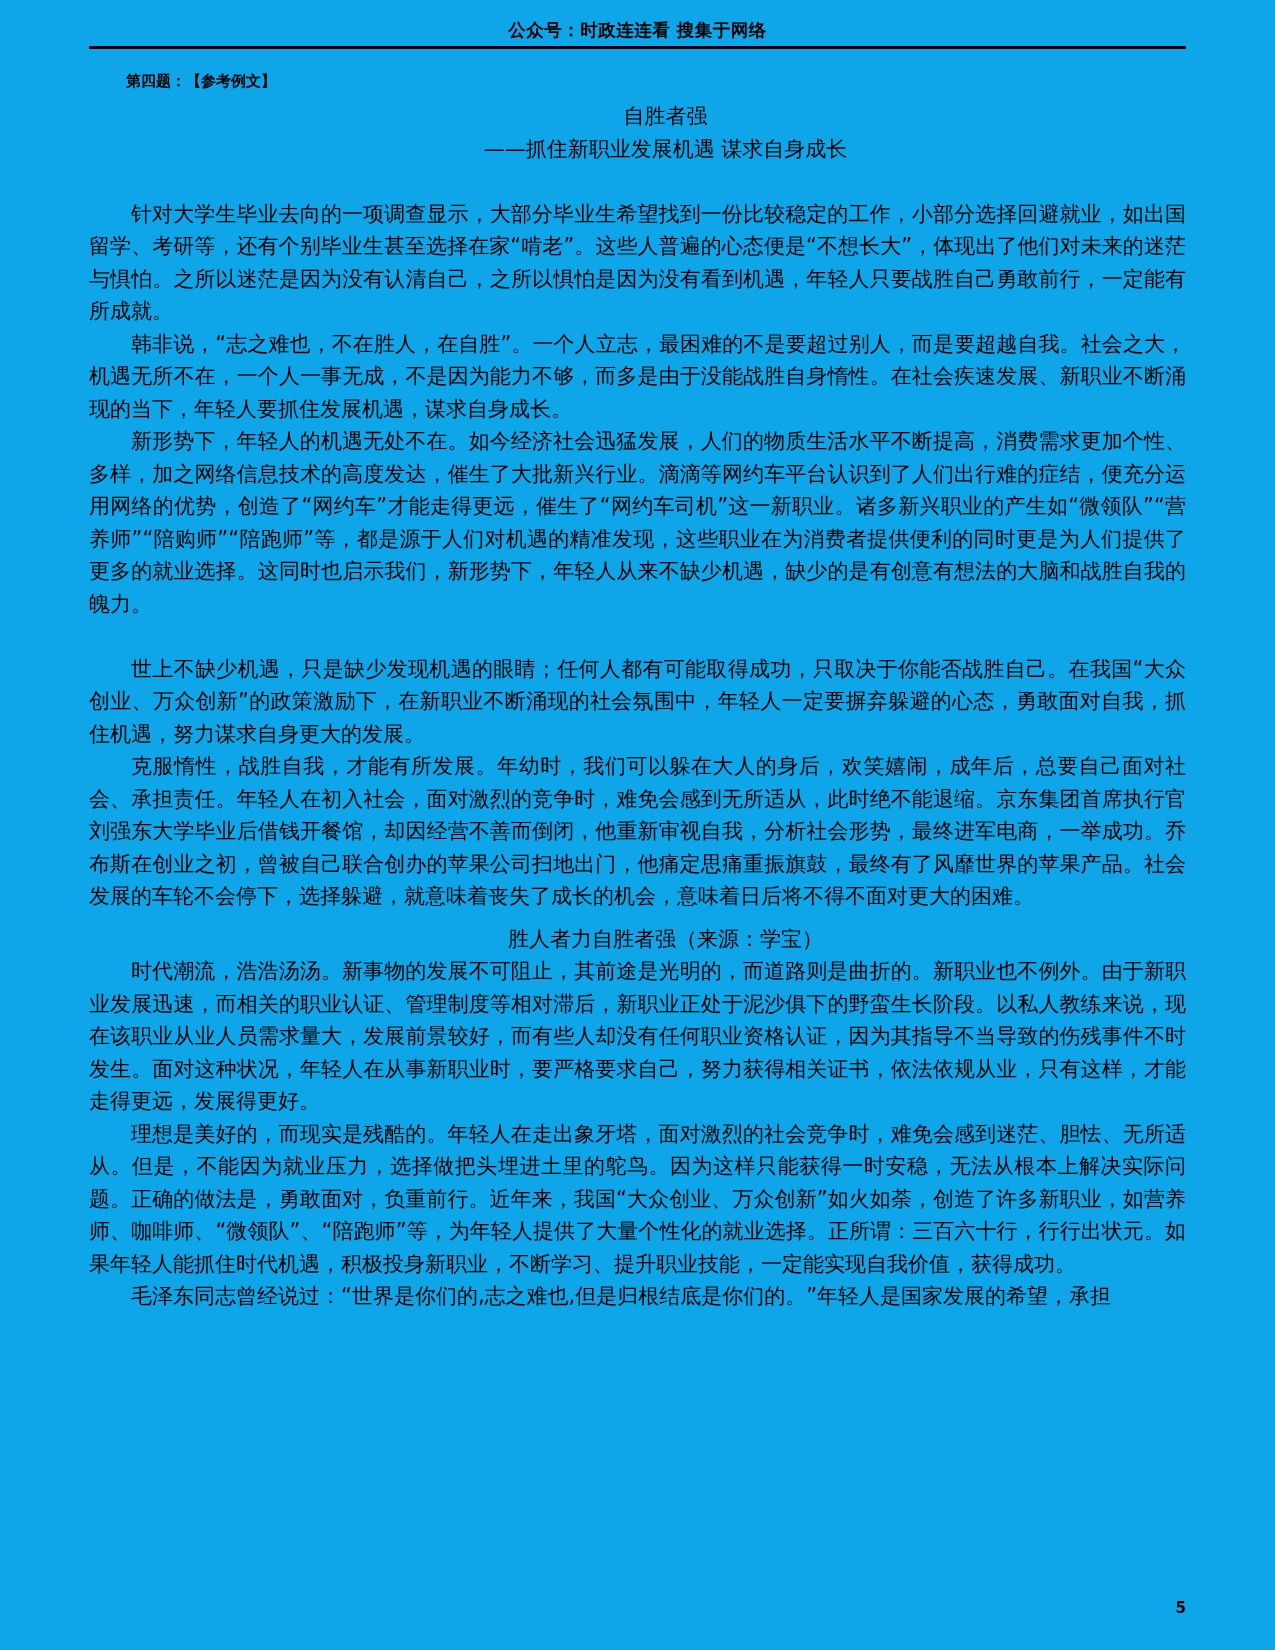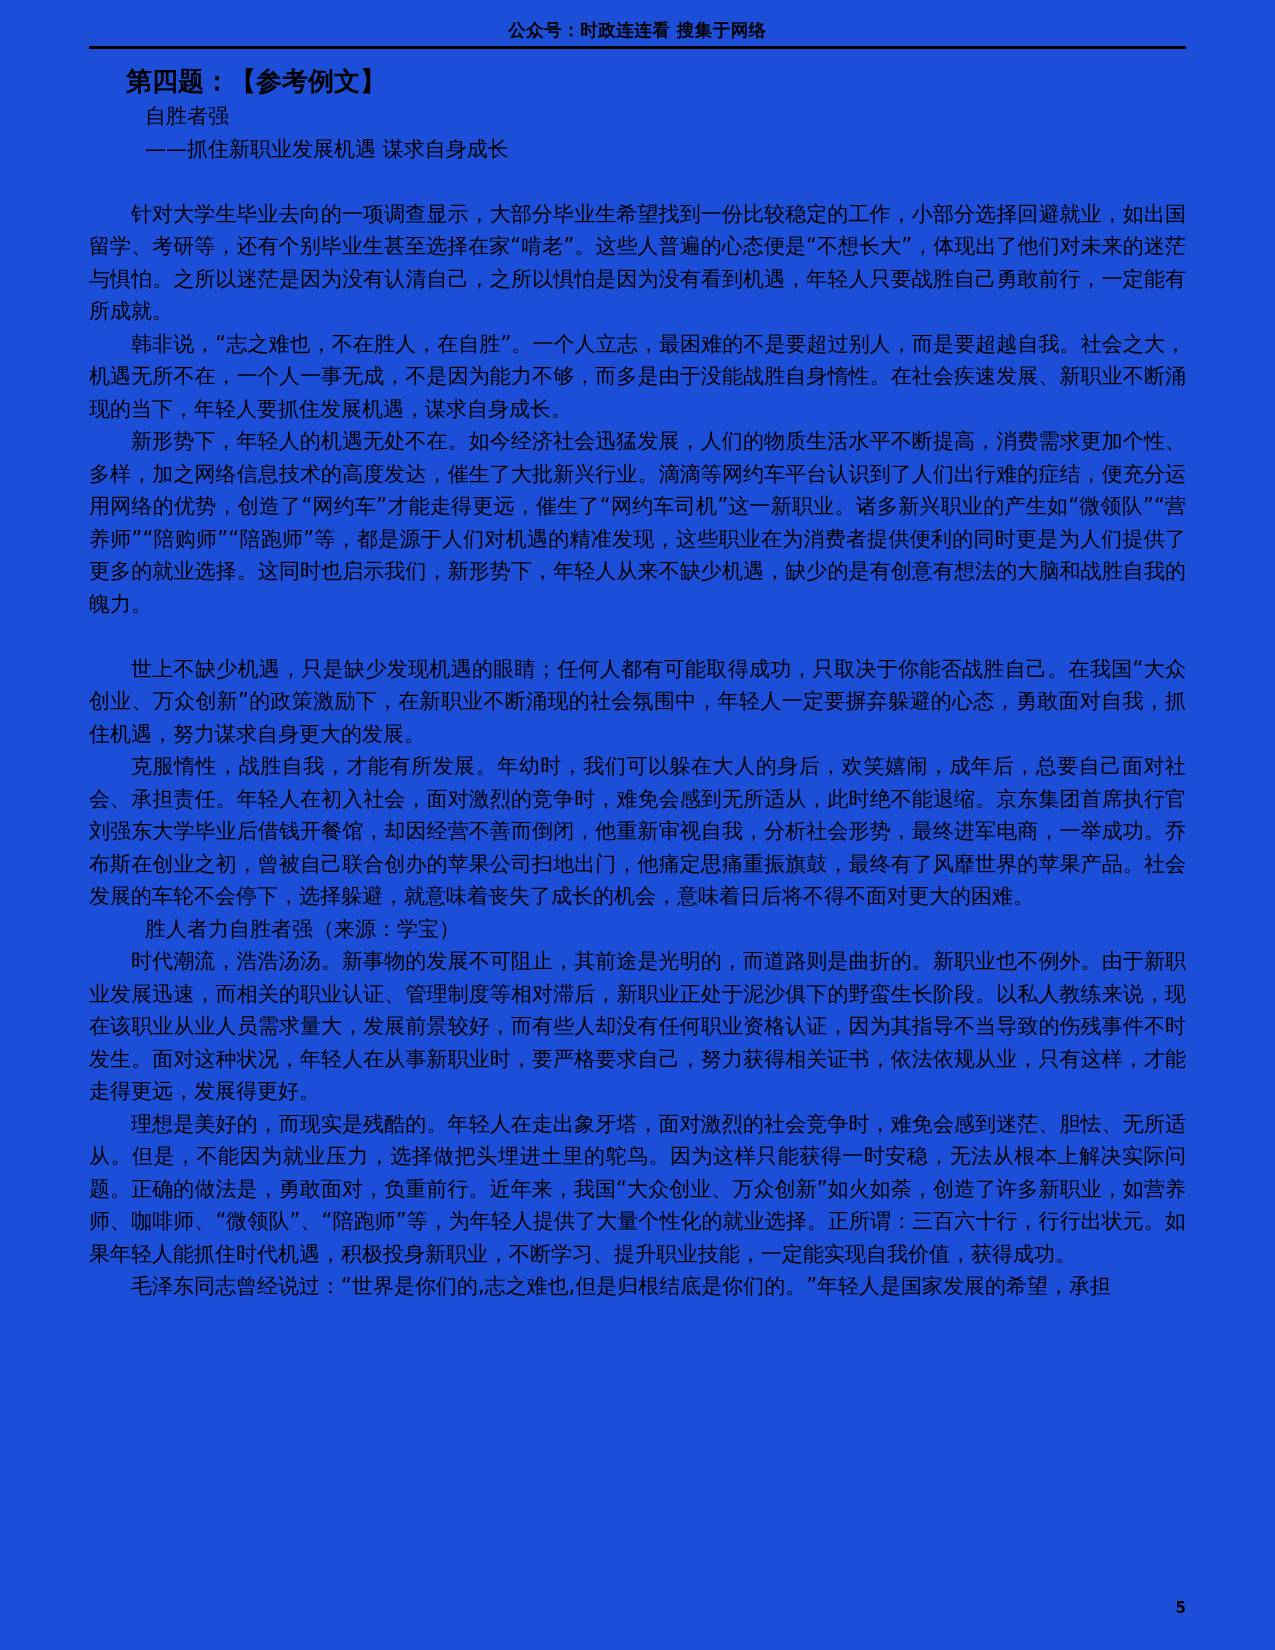--- a/index.html
+++ b/index.html
@@ -4,21 +4,21 @@
 <style>
   html, body {
     margin: 0;
     padding: 0;
     background: #ffffff;
   }
   .page {
     position: relative;
     width: 1275px;
     height: 1650px;
-    background: #1d4ed8;
+    background: #0ea5e9;
     color: #000000;
     font-family: "DejaVu Sans", "Liberation Sans", sans-serif;
     overflow: hidden;
   }
   .masthead {
     padding-top: 20px;
     text-align: center;
     font-weight: 700;
     font-size: 17.5px;
     line-height: 20px;
@@ -27,29 +27,30 @@
   .masthead-rule {
     margin: 6px 89px 0 89px;
     height: 3px;
     background: #000000;
   }
   .content {
     margin: 0 89px;
   }
   .section-heading {
     margin: 18px 0 0 37px;
-    font-size: 26px;
+    font-size: 15px;
     font-weight: 700;
     line-height: 28px;
   }
   .essay-title, .essay-subtitle, .para, .blank-line {
     font-size: 21px;
     line-height: 32.5px;
   }
   .centered {
+    text-align: center;
     padding-left: 56px;
   }
   .essay-title {
     margin-top: 5px;
   }
   .para {
     margin: 0;
     text-align: justify;
     text-indent: 42px;
   }
@@ -88,21 +89,21 @@
     <p class="para">韩非说，“志之难也，不在胜人，在自胜”。一个人立志，最困难的不是要超过别人，而是要超越自我。社会之大，机遇无所不在，一个人一事无成，不是因为能力不够，而多是由于没能战胜自身惰性。在社会疾速发展、新职业不断涌现的当下，年轻人要抓住发展机遇，谋求自身成长。</p>
 
     <p class="para">新形势下，年轻人的机遇无处不在。如今经济社会迅猛发展，人们的物质生活水平不断提高，消费需求更加个性、多样，加之网络信息技术的高度发达，催生了大批新兴行业。滴滴等网约车平台认识到了人们出行难的症结，便充分运用网络的优势，创造了“网约车”才能走得更远，催生了“网约车司机”这一新职业。诸多新兴职业的产生如“微领队”“营养师”“陪购师”“陪跑师”等，都是源于人们对机遇的精准发现，这些职业在为消费者提供便利的同时更是为人们提供了更多的就业选择。这同时也启示我们，新形势下，年轻人从来不缺少机遇，缺少的是有创意有想法的大脑和战胜自我的魄力。</p>
 
     <div class="blank-line"></div>
 
     <p class="para">世上不缺少机遇，只是缺少发现机遇的眼睛；任何人都有可能取得成功，只取决于你能否战胜自己。在我国“大众创业、万众创新”的政策激励下，在新职业不断涌现的社会氛围中，年轻人一定要摒弃躲避的心态，勇敢面对自我，抓住机遇，努力谋求自身更大的发展。</p>
 
     <p class="para">克服惰性，战胜自我，才能有所发展。年幼时，我们可以躲在大人的身后，欢笑嬉闹，成年后，总要自己面对社会、承担责任。年轻人在初入社会，面对激烈的竞争时，难免会感到无所适从，此时绝不能退缩。京东集团首席执行官刘强东大学毕业后借钱开餐馆，却因经营不善而倒闭，他重新审视自我，分析社会形势，最终进军电商，一举成功。乔布斯在创业之初，曾被自己联合创办的苹果公司扫地出门，他痛定思痛重振旗鼓，最终有了风靡世界的苹果产品。社会发展的车轮不会停下，选择躲避，就意味着丧失了成长的机会，意味着日后将不得不面对更大的困难。</p>
 
-    <div class="essay-title centered" style="margin-top:0;">胜人者力自胜者强（来源：学宝）</div>
+    <div class="essay-title centered" style="margin-top:10px;">胜人者力自胜者强（来源：学宝）</div>
 
 
 
     <p class="para">时代潮流，浩浩汤汤。新事物的发展不可阻止，其前途是光明的，而道路则是曲折的。新职业也不例外。由于新职业发展迅速，而相关的职业认证、管理制度等相对滞后，新职业正处于泥沙俱下的野蛮生长阶段。以私人教练来说，现在该职业从业人员需求量大，发展前景较好，而有些人却没有任何职业资格认证，因为其指导不当导致的伤残事件不时发生。面对这种状况，年轻人在从事新职业时，要严格要求自己，努力获得相关证书，依法依规从业，只有这样，才能走得更远，发展得更好。</p>
 
     <p class="para">理想是美好的，而现实是残酷的。年轻人在走出象牙塔，面对激烈的社会竞争时，难免会感到迷茫、胆怯、无所适从。但是，不能因为就业压力，选择做把头埋进土里的鸵鸟。因为这样只能获得一时安稳，无法从根本上解决实际问题。正确的做法是，勇敢面对，负重前行。近年来，我国“大众创业、万众创新”如火如荼，创造了许多新职业，如营养师、咖啡师、“微领队”、“陪跑师”等，为年轻人提供了大量个性化的就业选择。正所谓：三百六十行，行行出状元。如果年轻人能抓住时代机遇，积极投身新职业，不断学习、提升职业技能，一定能实现自我价值，获得成功。</p>
 
     <p class="para">毛泽东同志曾经说过：“世界是你们的,志之难也,但是归根结底是你们的。”年轻人是国家发展的希望，承担</p>
 
   </div>

